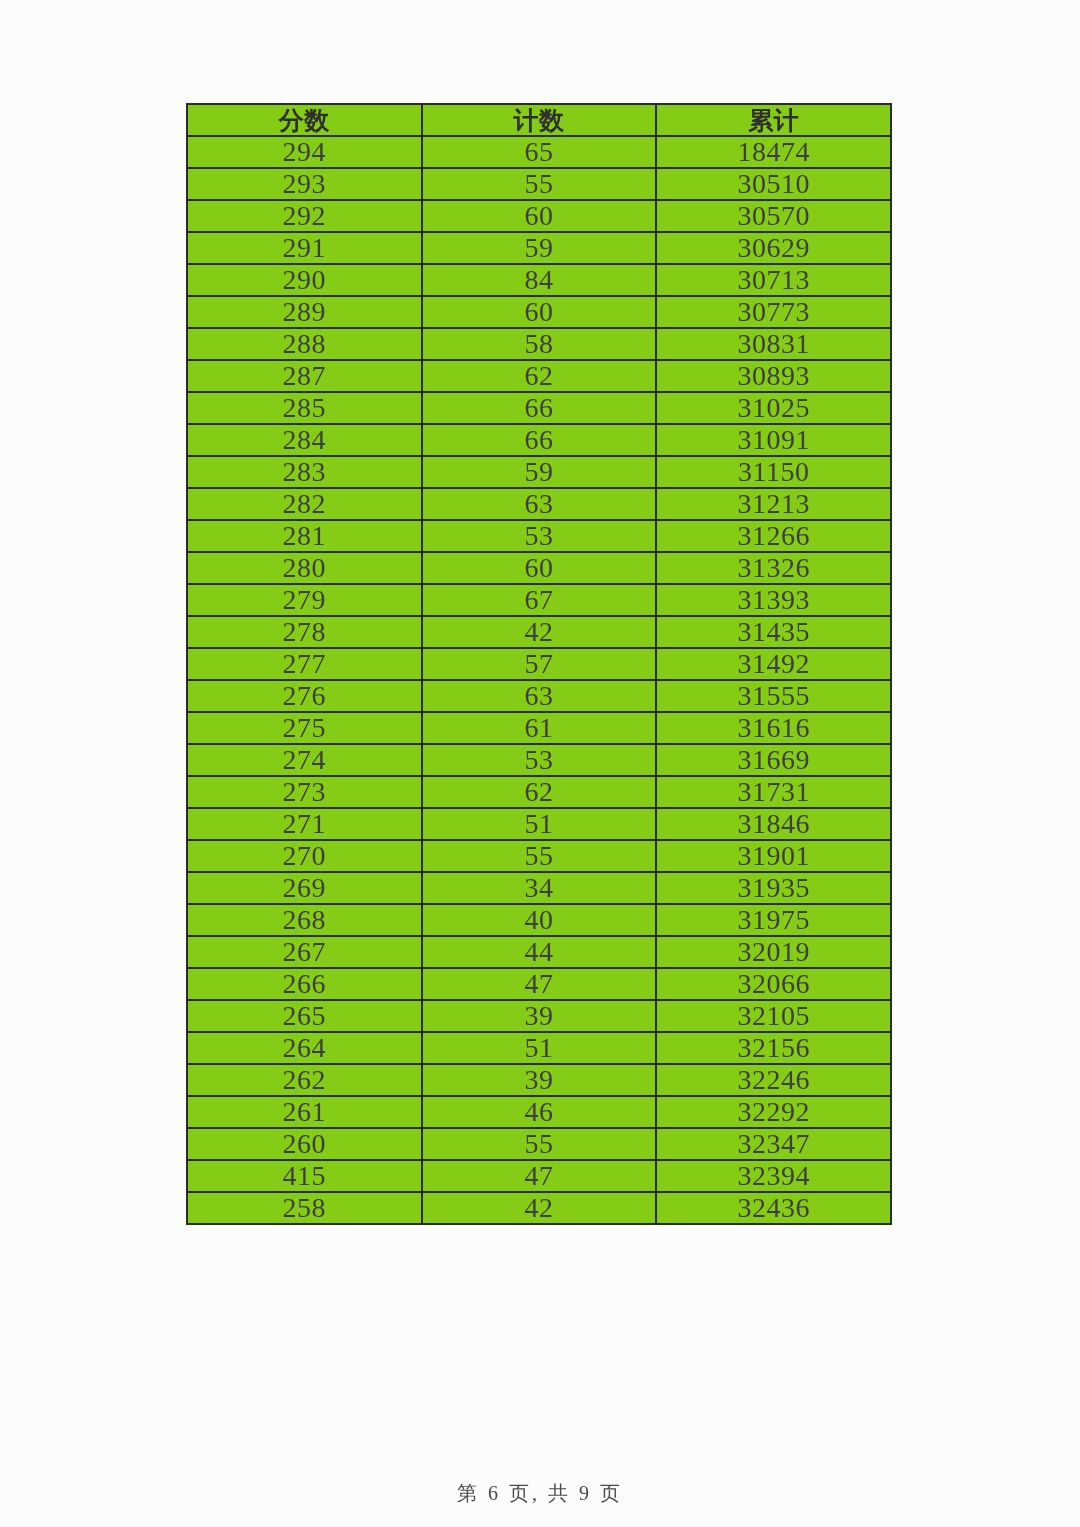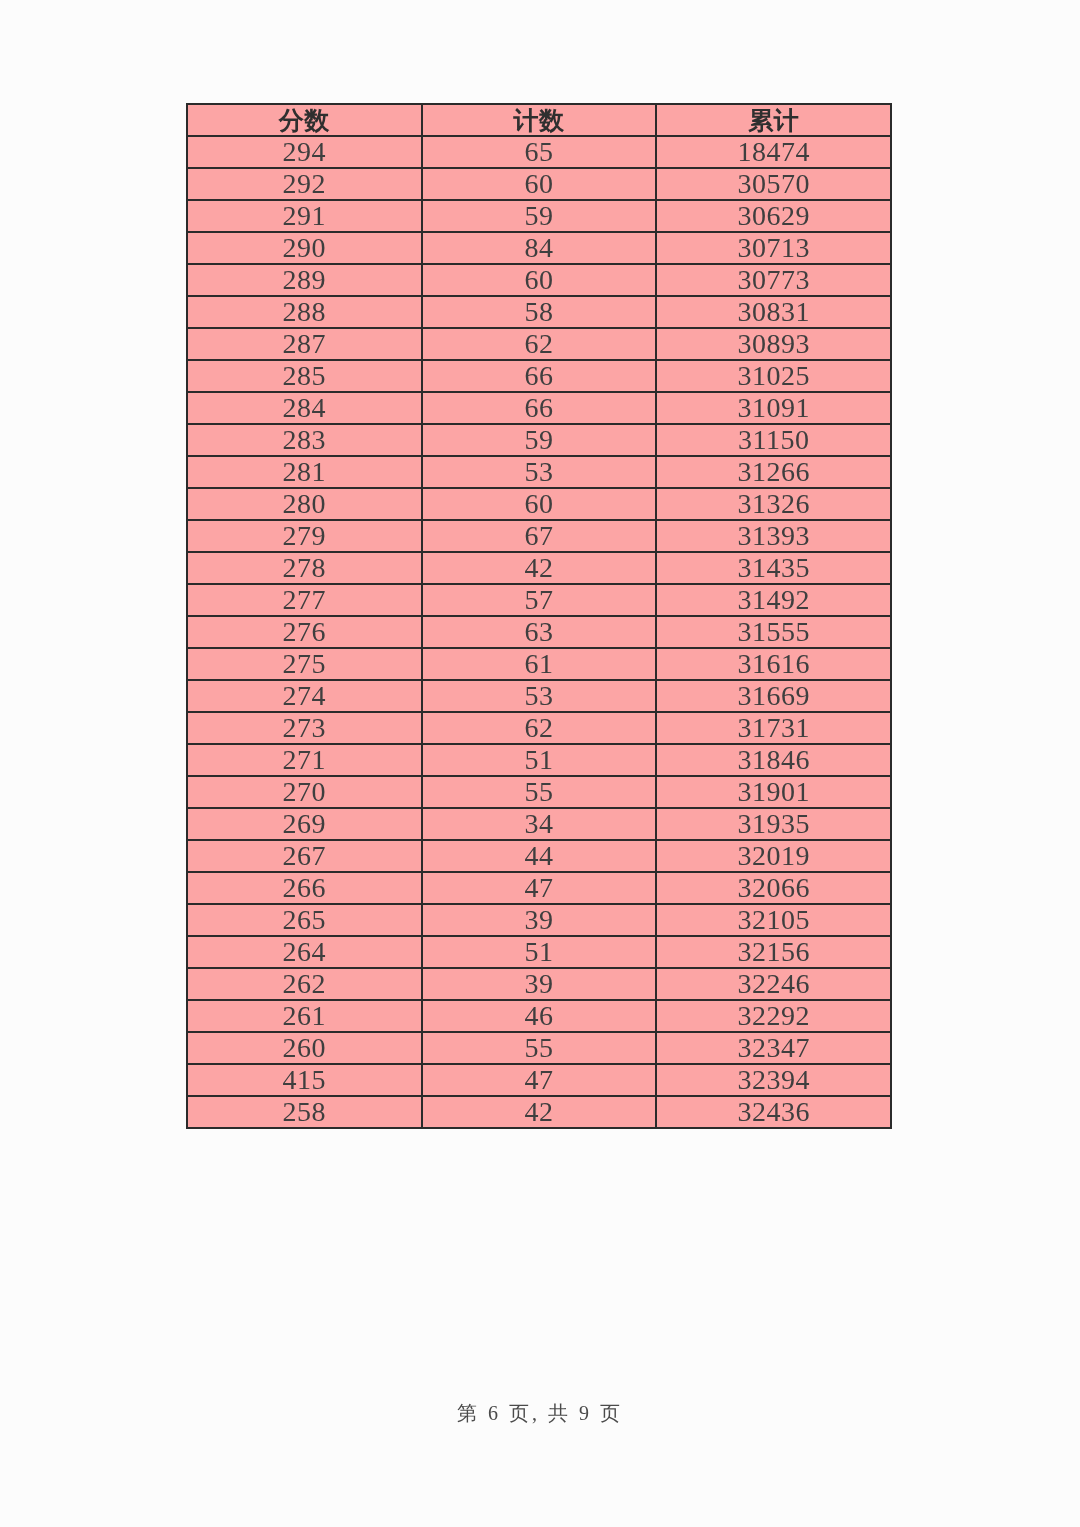--- a/index.html
+++ b/index.html
@@ -21,21 +21,21 @@
     color: var(--text);
     overflow: hidden;
   }
   table.score-table {
     position: absolute;
     left: 186px;
     top: 103px;
     width: 706px;
     border-collapse: collapse;
     table-layout: fixed;
-    background: #fca5a5;
+    background: #84cc16;
   }
   table.score-table th,
   table.score-table td {
     border: 2px solid var(--border);
     height: 32px;
     padding: 0;
     text-align: center;
     vertical-align: middle;
     font-size: 28px;
     line-height: 1;
@@ -45,21 +45,21 @@
   }
   table.score-table thead th {
     font-family: "Liberation Sans", "DejaVu Sans", sans-serif;
     font-weight: bold;
     font-size: 25px;
     color: #2f2f2f;
   }
   .page-footer {
     position: absolute;
     left: 0;
-    top: 1400px;
+    top: 1480px;
     width: 100%;
     text-align: center;
     font-size: 20px;
     letter-spacing: 3px;
     color: var(--footer-text);
   }
 </style>
 </head>
 <body>
 
@@ -73,20 +73,25 @@
         <th>累计</th>
       </tr>
     </thead>
     <tbody>
         <tr>
           <td>294</td>
           <td>65</td>
           <td>18474</td>
         </tr>
         <tr>
+          <td>293</td>
+          <td>55</td>
+          <td>30510</td>
+        </tr>
+        <tr>
           <td>292</td>
           <td>60</td>
           <td>30570</td>
         </tr>
         <tr>
           <td>291</td>
           <td>59</td>
           <td>30629</td>
         </tr>
         <tr>
@@ -118,20 +123,25 @@
           <td>284</td>
           <td>66</td>
           <td>31091</td>
         </tr>
         <tr>
           <td>283</td>
           <td>59</td>
           <td>31150</td>
         </tr>
         <tr>
+          <td>282</td>
+          <td>63</td>
+          <td>31213</td>
+        </tr>
+        <tr>
           <td>281</td>
           <td>53</td>
           <td>31266</td>
         </tr>
         <tr>
           <td>280</td>
           <td>60</td>
           <td>31326</td>
         </tr>
         <tr>
@@ -178,20 +188,25 @@
           <td>270</td>
           <td>55</td>
           <td>31901</td>
         </tr>
         <tr>
           <td>269</td>
           <td>34</td>
           <td>31935</td>
         </tr>
         <tr>
+          <td>268</td>
+          <td>40</td>
+          <td>31975</td>
+        </tr>
+        <tr>
           <td>267</td>
           <td>44</td>
           <td>32019</td>
         </tr>
         <tr>
           <td>266</td>
           <td>47</td>
           <td>32066</td>
         </tr>
         <tr>

